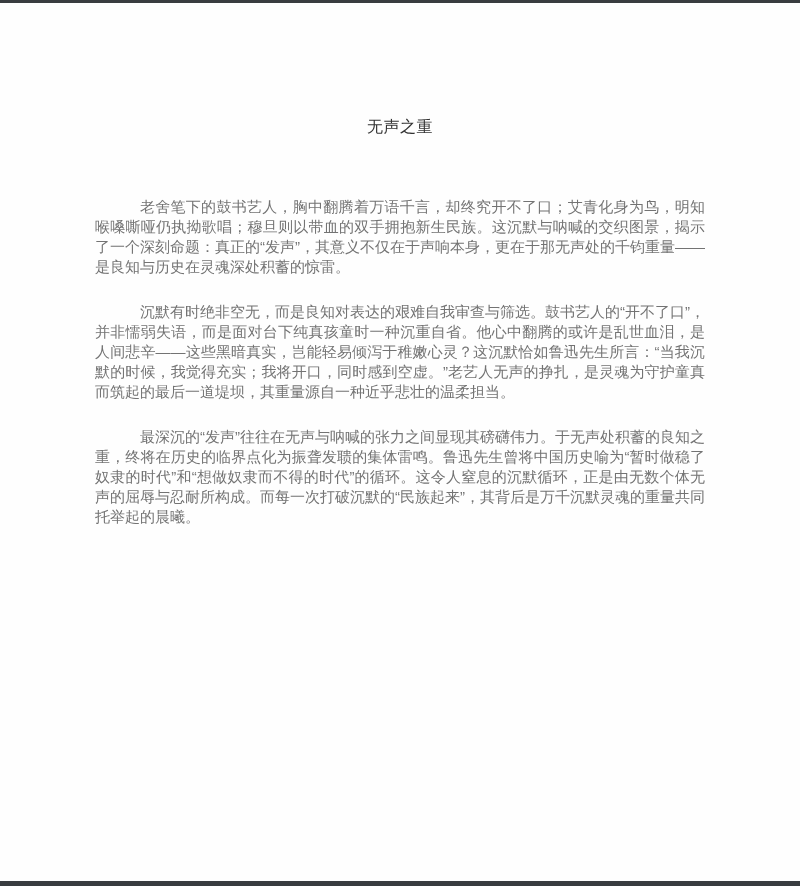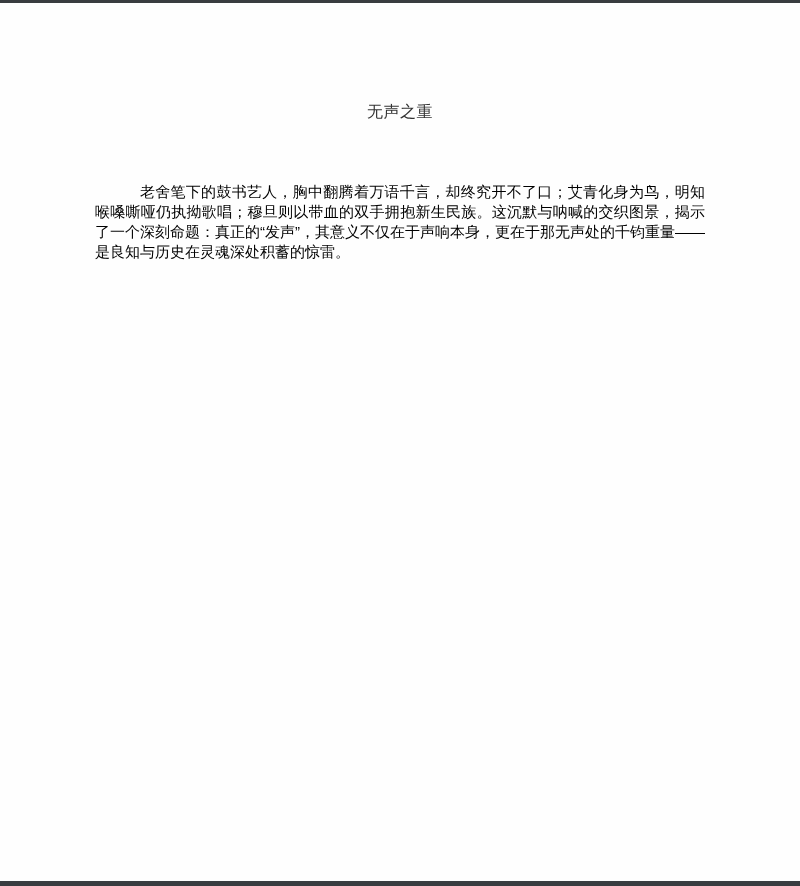--- a/index.html
+++ b/index.html
@@ -21,49 +21,51 @@
     width: 800px;
     background: #393c40;
   }
   .edge-bar.top { top: 0; height: 3px; }
   .edge-bar.bottom { bottom: 0; height: 5px; }
 
   .doc {
     padding-top: 100px;
   }
   .doc-title {
-    margin: 1px;
+    margin: 16px;
     text-align: center;
     font-size: 16px;
     font-weight: 500;
     color: #333333;
     letter-spacing: 0.5px;
     line-height: 22px;
   }
   .doc-body {
     width: 610px;
     margin: 59px auto 0 auto;
-    color: #000000;
+    color: #737373;
     font-size: 15px;
     line-height: 20px;
     text-align: justify;
   }
   .doc-body p {
     margin: 0 0 25px 0;
     text-indent: 3em;
   }
 </style>
 </head>
 <body>
 
 <div class="screen">
   <div class="edge-bar top"></div>
 
   <article class="doc">
     <h1 class="doc-title">无声之重</h1>
 
     <div class="doc-body">
       <p>老舍笔下的鼓书艺人，胸中翻腾着万语千言，却终究开不了口；艾青化身为鸟，明知喉嗓嘶哑仍执拗歌唱；穆旦则以带血的双手拥抱新生民族。这沉默与呐喊的交织图景，揭示了一个深刻命题：真正的“发声”，其意义不仅在于声响本身，更在于那无声处的千钧重量——是良知与历史在灵魂深处积蓄的惊雷。</p>
+      <p>沉默有时绝非空无，而是良知对表达的艰难自我审查与筛选。鼓书艺人的“开不了口”，并非懦弱失语，而是面对台下纯真孩童时一种沉重自省。他心中翻腾的或许是乱世血泪，是人间悲辛——这些黑暗真实，岂能轻易倾泻于稚嫩心灵？这沉默恰如鲁迅先生所言：“当我沉默的时候，我觉得充实；我将开口，同时感到空虚。”老艺人无声的挣扎，是灵魂为守护童真而筑起的最后一道堤坝，其重量源自一种近乎悲壮的温柔担当。</p>
+      <p>最深沉的“发声”往往在无声与呐喊的张力之间显现其磅礴伟力。于无声处积蓄的良知之重，终将在历史的临界点化为振聋发聩的集体雷鸣。鲁迅先生曾将中国历史喻为“暂时做稳了奴隶的时代”和“想做奴隶而不得的时代”的循环。这令人窒息的沉默循环，正是由无数个体无声的屈辱与忍耐所构成。而每一次打破沉默的“民族起来”，其背后是万千沉默灵魂的重量共同托举起的晨曦。</p>
     </div>
   </article>
 
   <div class="edge-bar bottom"></div>
 </div>
 
 </body></html>

